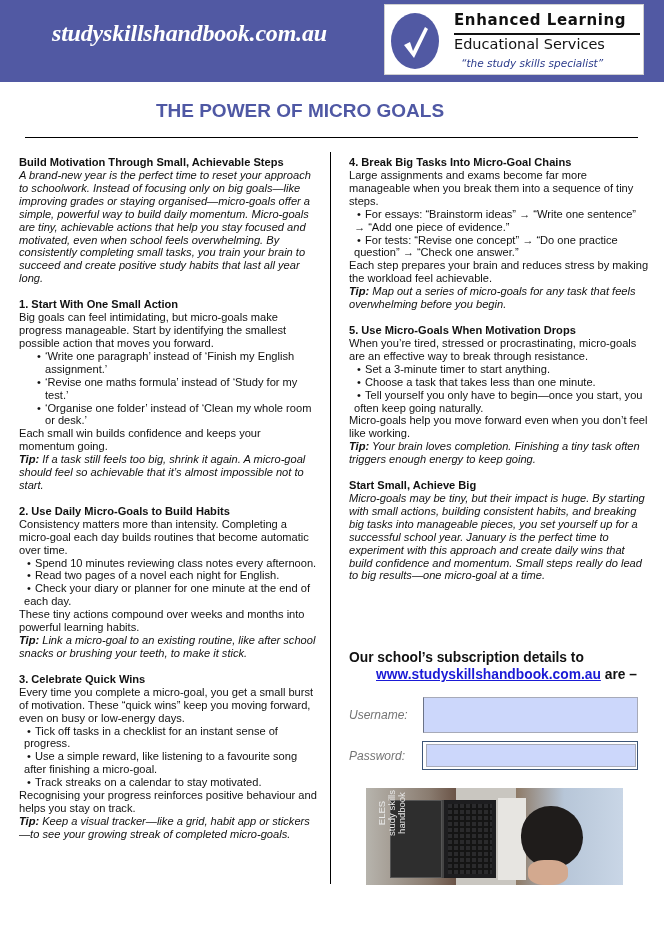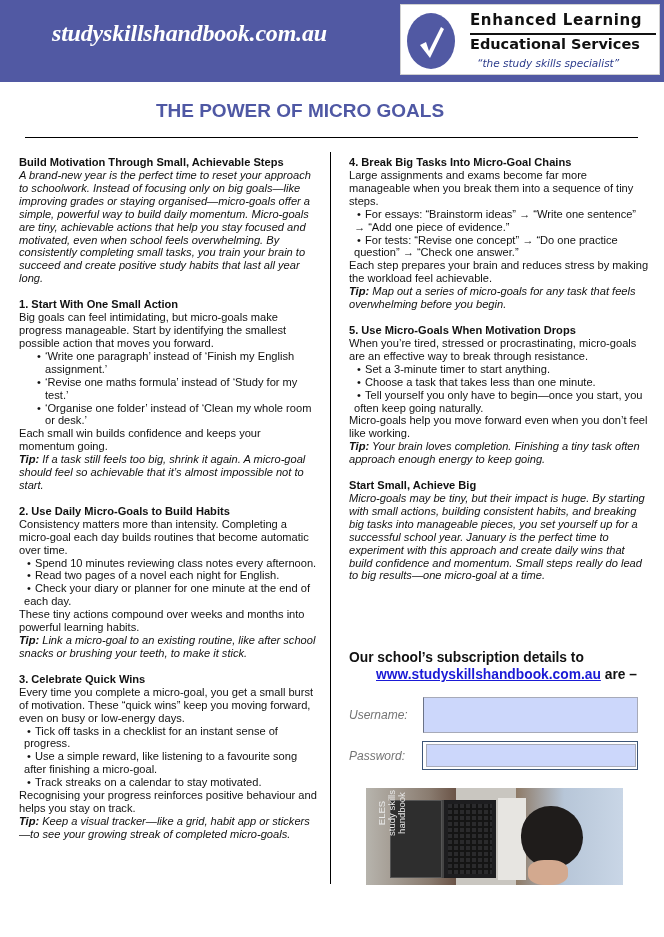--- a/index.html
+++ b/index.html
@@ -1,26 +1,26 @@
 <!DOCTYPE html>
 <html><head>
   <meta charset="utf-8">
   <style>
     * { box-sizing: border-box; margin: 0; padding: 0; }
     html, body { width: 664px; height: 937px; background: #ffffff; overflow: hidden; }
     body { position: relative; font-family: "Liberation Sans", sans-serif; color: #111; }
 
     .banner { position: absolute; left: 0; top: 0; width: 664px; height: 82px; background: #5159a3; }
     .site-name { position: absolute; left: 52px; top: 20px; font-family: "Liberation Serif", serif; font-style: italic; font-weight: bold; font-size: 24px; color: #ffffff; letter-spacing: -0.2px; }
-    .logo-box { position: absolute; left: 400px; top: 4px; width: 260px; height: 71px; background: #fff; border: 1px solid #d0d0d0; text-align: right; }
+    .logo-box { position: absolute; left: 384px; top: 4px; width: 260px; height: 71px; background: #fff; border: 1px solid #d0d0d0; text-align: right; }
     .logo-circle { position: absolute; left: 6px; top: 8px; width: 48px; height: 56px; border-radius: 50%; background: #5159a3; }
     .logo-check { position: absolute; left: 0; top: 0; width: 48px; height: 56px; }
     .logo-line1 { position: absolute; left: 69px; top: 6px; font-family: "DejaVu Sans", sans-serif; font-weight: bold; font-size: 15px; color: #111; letter-spacing: 0.6px; }
     .logo-rule { position: absolute; left: 69px; top: 28px; width: 186px; height: 2px; background: #111; }
-    .logo-line2 { position: absolute; left: 69px; top: 31px; font-family: "DejaVu Sans", sans-serif; font-weight: bold; font-size: 14.5px; color: #111; }
+    .logo-line2 { position: absolute; left: 69px; top: 31px; font-family: "DejaVu Sans", sans-serif; font-weight: normal; font-size: 14.5px; color: #111; }
     .logo-tag { position: absolute; left: 76px; top: 52px; font-family: "DejaVu Sans", sans-serif; font-style: italic; font-size: 10.5px; color: #2a3a8a; }
 
     .page-title { position: absolute; left: 0; width: 600px; top: 100px; text-align: center; font-family: "Liberation Sans", sans-serif; font-weight: bold; font-size: 19px; color: #4f58a4; }
     .title-rule { position: absolute; left: 25px; top: 137px; width: 613px; height: 1px; background: #000; }
     .col-divider { position: absolute; left: 330px; top: 152px; width: 1px; height: 732px; background: #000; }
 
     .col { position: absolute; width: 300px; font-size: 11.1px; line-height: 12.9px; color: #111; }
     .col.left { left: 19px; top: 156px; }
     .col.right { left: 349px; top: 156px; }
     .col h3 { font-size: 11.1px; font-weight: bold; line-height: 13px; }
@@ -135,21 +135,21 @@
 
   <div class="section">
     <h3>5. Use Micro-Goals When Motivation Drops</h3>
     <p>When you’re tired, stressed or procrastinating, micro-goals are an effective way to break through resistance.</p>
     <ul class="bul3">
       <li>Set a 3-minute timer to start anything.</li>
       <li>Choose a task that takes less than one minute.</li>
       <li>Tell yourself you only have to begin—once you start, you often keep going naturally.</li>
     </ul>
     <p>Micro-goals help you move forward even when you don’t feel like working.</p>
-    <p class="tip"><b>Tip:</b><span> Your brain loves completion. Finishing a tiny task often approach enough energy to keep going.</span></p>
+    <p class="tip"><b>Tip:</b><span> Your brain loves completion. Finishing a tiny task often triggers enough energy to keep going.</span></p>
   </div>
 
   <div class="section">
     <h3>Start Small, Achieve Big</h3>
     <p class="it">Micro-goals may be tiny, but their impact is huge. By starting with small actions, building consistent habits, and breaking big tasks into manageable pieces, you set yourself up for a successful school year. January is the perfect time to experiment with this approach and create daily wins that build confidence and momentum. Small steps really do lead to big results—one micro-goal at a time.</p>
   </div>
 </div>
 
 <div class="sub-heading">
   <span>Our school’s subscription details to</span><br>

